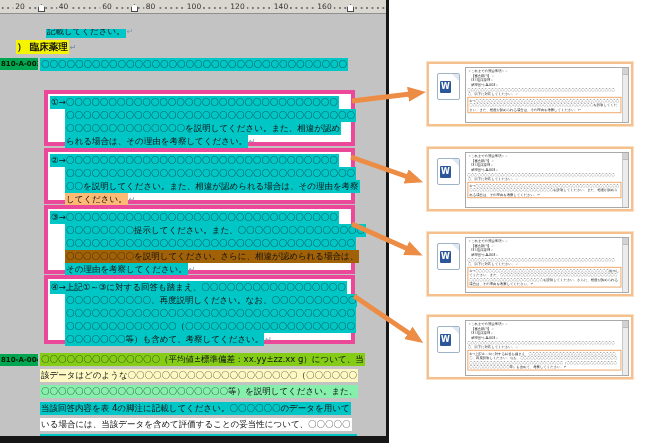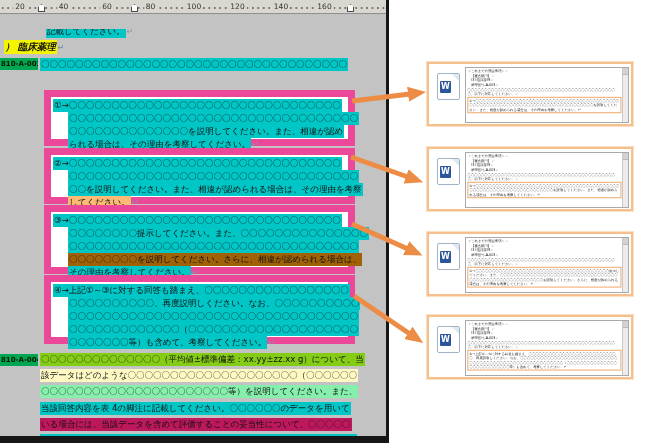--- a/index.html
+++ b/index.html
@@ -15,21 +15,21 @@
         background:#dad7d0;padding:0 2px;line-height:11px;}
   .rmark{position:absolute;top:4px;width:7px;height:8px;background:#fdfdfd;border:1px solid #4a4a4a;
          box-sizing:border-box;clip-path:polygon(50% 0,100% 42%,100% 100%,0 100%,0 42%);}
   #doc-content{position:absolute;left:0;top:14px;width:386px;height:422px;border-radius:13px;}
   .dline{position:absolute;white-space:pre;font-size:8.5px;line-height:12px;height:12px;color:#101010;}
   .dline.hd{font-size:9.5px;font-weight:bold;}
   .run{padding:1px 1px 2px 1px;}
   .pm{color:#7f99aa;font-size:8px;padding-left:1px;}
   .dlabel{position:absolute;width:38px;height:12px;color:#001a00;font-size:7px;font-weight:bold;
           line-height:12px;padding-left:1px;box-sizing:border-box;overflow:hidden;white-space:nowrap;}
-  .dbox{position:absolute;background:#ffffff;border:7px solid #ec4899;box-sizing:border-box;padding-left:12px;}
+  .dbox{position:absolute;background:#ffffff;border:4px solid #ec4899;box-sizing:border-box;padding-left:12px;}
   .clipwrap{position:absolute;height:10px;width:110px;overflow:hidden;}
   #doc-right-border{position:absolute;left:386px;top:0;width:3px;height:443px;background:#161616;}
   #doc-bottom-bar{position:absolute;left:0;top:436px;width:386px;height:7px;background:#161616;}
   
   #right-pane{position:absolute;left:389px;top:0;width:268px;height:443px;background:#ffffff;}
   .card{position:absolute;width:206px;height:64px;background:#fff;border:2px solid #f5c08e;
         outline:1px solid #fae0c3;box-sizing:border-box;}
   .wicon{position:absolute;left:8px;top:9px;width:21px;height:25px;background:#fff;
          border:1px solid #9fb2c8;border-radius:2px;}
   .wicon .fold{position:absolute;right:0;top:0;width:7px;height:7px;background:#dfe7f0;
@@ -61,21 +61,21 @@
         <span class="rnum" style="left: 281px;">140</span>
         <span class="rnum" style="left: 324.5px;">160</span>
         <div class="rmark" style="left: 38px;"></div>
         <div class="rmark" style="left: 131px;"></div>
         <div class="rmark" style="left: 347px;"></div>
       </div>
     <div id="doc-content">
         <div class="clipwrap" style="left: 46px; top: 15px;">
           <div class="dline" style="left: 0px; top: -4px;"><span class="run" style="background: rgb(0, 198, 198);">記載してください。</span><span class="pm">↵</span></div>
         </div>
-        <div class="dline hd" style="left: 4px; top: 27px; font-style: italic;"><span class="run" style="background: rgb(245, 245, 0);">） 臨床薬理</span><span class="pm">↵</span></div>
+        <div class="dline hd" style="left: 16px; top: 27px;"><span class="run" style="background: rgb(245, 245, 0);">） 臨床薬理</span><span class="pm">↵</span></div>
         <div class="dlabel" style="left: 0px; top: 44px; background: rgb(0, 166, 81);">810-A-003</div>
         <div class="dline" style="left: 40px; top: 44px;"><span class="run" style="background: rgb(0, 198, 198);">〇〇〇〇〇〇〇〇〇〇〇〇〇〇〇〇〇〇〇〇〇〇〇〇〇〇〇〇〇〇〇〇〇〇〇〇</span></div>
         <div class="dline" style="left: 46px; top: 61px; margin-top: 24px;"><span class="run" style="background: rgb(0, 198, 198);">〇〇〇〇〇、以下に対応してください。</span><span class="pm">↵</span></div>
         <div class="dbox" style="left: 44px; top: 76px; width: 311px; height: 56px;">
           <div class="dline" style="left: 2px; top: 2px;"><span class="run" style="background: rgb(0, 198, 198);">①→〇〇〇〇〇〇〇〇〇〇〇〇〇〇〇〇〇〇〇〇〇〇〇〇〇〇〇〇〇〇〇〇</span></div>
           <div class="dline" style="left: 17px; top: 15px;"><span class="run" style="background: rgb(0, 198, 198);">〇〇〇〇〇〇〇〇〇〇〇〇〇〇〇〇〇〇〇〇〇〇〇〇〇〇〇〇〇〇〇〇〇〇</span></div>
           <div class="dline" style="left: 17px; top: 28px;"><span class="run" style="background: rgb(0, 198, 198);">〇〇〇〇〇〇〇〇〇〇〇〇〇〇を説明してください。また、相違が認め</span></div>
           <div class="dline" style="left: 17px; top: 41px;"><span class="run" style="background: rgb(0, 198, 198);">られる場合は、その理由を考察してください。</span><span class="pm">↵</span></div>
         </div>
         <div class="dbox" style="left: 44px; top: 134px; width: 311px; height: 56px;">
@@ -96,21 +96,21 @@
           <div class="dline" style="left: 17px; top: 15px;"><span class="run" style="background: rgb(0, 198, 198);">〇〇〇〇〇〇〇〇〇〇、再度説明しください。なお、〇〇〇〇〇〇〇〇〇〇</span></div>
           <div class="dline" style="left: 17px; top: 28px;"><span class="run" style="background: rgb(0, 198, 198);">〇〇〇〇〇〇〇〇〇〇〇〇〇〇〇〇〇〇〇〇〇〇〇〇〇〇〇〇〇〇〇〇〇〇</span></div>
           <div class="dline" style="left: 17px; top: 41px;"><span class="run" style="background: rgb(0, 198, 198);">〇〇〇〇〇〇〇〇〇〇〇〇〇（〇〇〇〇〇〇〇〇〇〇〇〇〇〇〇〇〇〇〇〇</span></div>
           <div class="dline" style="left: 17px; top: 54px;"><span class="run" style="background: rgb(0, 198, 198);">〇〇〇〇〇〇〇等）も含めて、考察してください。</span><span class="pm">↵</span></div>
         </div>
         <div class="dlabel" style="left: 0px; top: 340px; background: rgb(0, 166, 81);">810-A-004</div>
         <div class="dline" style="left: 40px; top: 339px;"><span class="run" style="background: #84cc16;">〇〇〇〇〇〇〇〇〇〇〇〇〇〇（平均値±標準偏差：xx.yy±zz.xx g）について、当</span></div>
         <div class="dline" style="left: 40px; top: 355.2px;"><span class="run" style="background: #fef9c3; text-align: right;">該データはどのような〇〇〇〇〇〇〇〇〇〇〇〇〇〇〇〇〇〇〇〇（〇〇〇〇〇〇</span></div>
         <div class="dline" style="left: 40px; top: 371.4px;"><span class="run" style="background: #86efac;">〇〇〇〇〇〇〇〇〇〇〇〇〇〇〇〇〇〇〇〇〇〇等）を説明してください。また、</span></div>
         <div class="dline" style="left: 40px; top: 387.6px;"><span class="run" style="background: rgb(0, 198, 198);">当該回答内容を表 4の脚注に記載してください。〇〇〇〇〇〇のデータを用いて</span></div>
-        <div class="dline" style="left: 40px; top: 403.8px;"><span class="run" style="background: #be185d;">いる場合には、当該データを含めて評価することの妥当性について、〇〇〇〇〇</span></div>
+        <div class="dline" style="left: 40px; top: 403.8px;"><span class="run" style="background: #ffffff;">いる場合には、当該データを含めて評価することの妥当性について、〇〇〇〇〇</span></div>
         <div class="dline" style="left: 40px; top: 420px;"><span class="run" style="background: rgb(0, 198, 198);">〇〇〇〇〇〇〇〇〇〇〇〇〇〇〇〇〇〇〇〇〇〇〇〇〇〇〇〇〇〇〇〇〇〇〇〇〇</span></div>
       </div>
     <div id="doc-bottom-bar"></div>
     <div id="doc-right-border"></div>
   </div>
   <div id="right-pane">
       <div class="card" style="left: 38px; top: 62px; width: 206px; height: 64px; border-color: rgb(245, 192, 142);">
         <div class="wicon">
           <div class="fold"></div>
           <div class="wmark">W</div>

